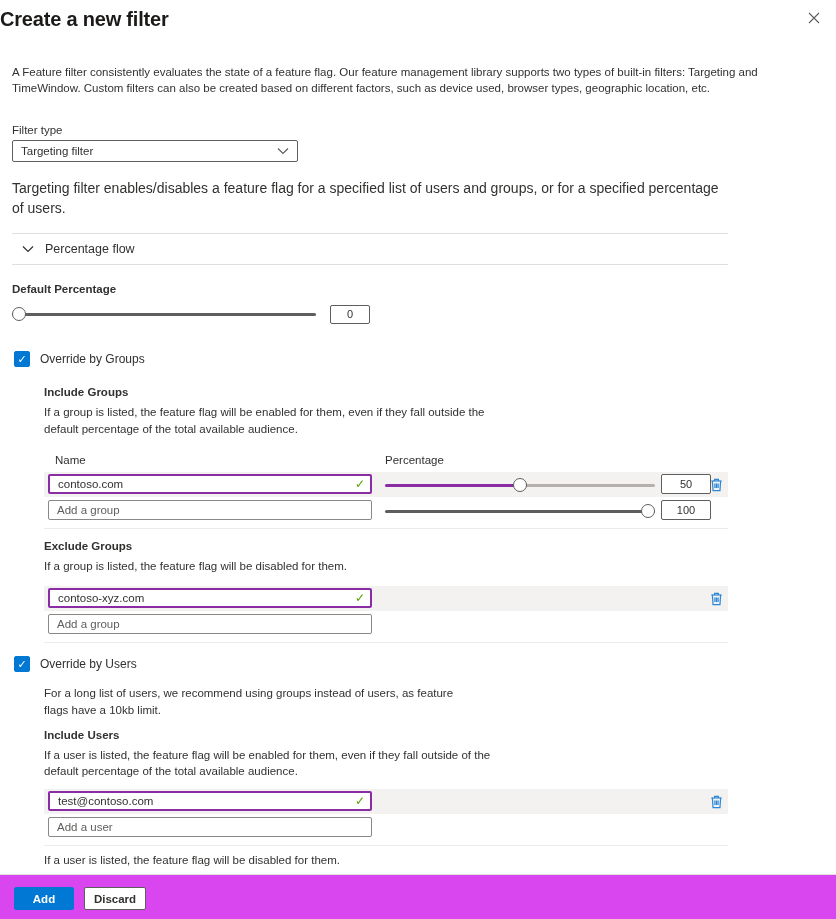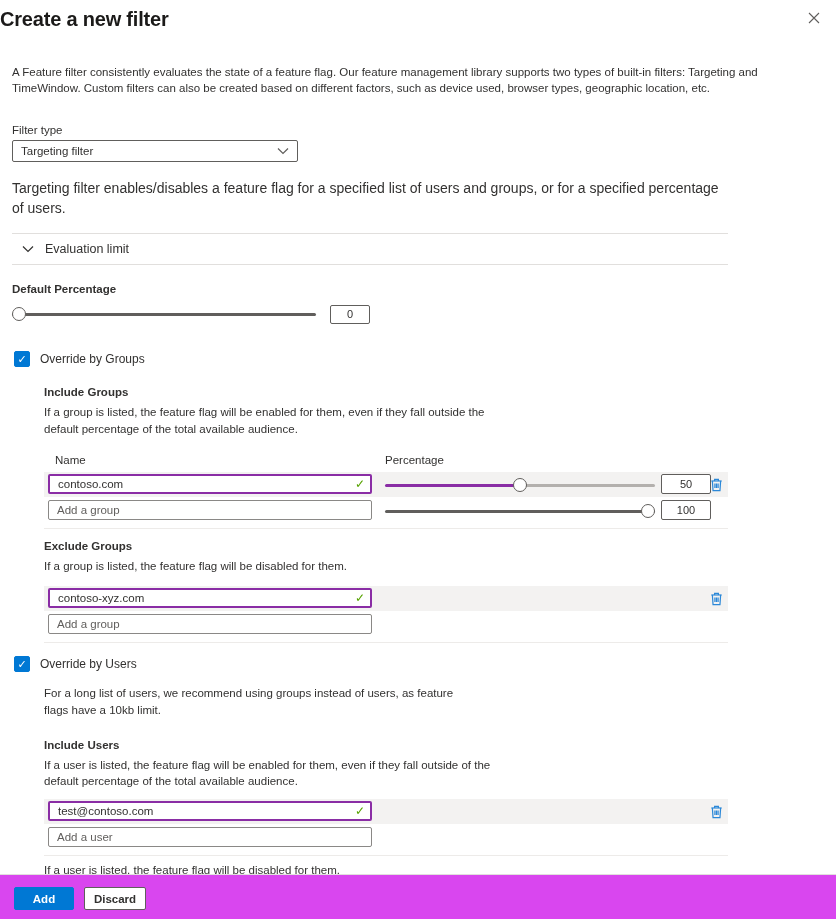--- a/index.html
+++ b/index.html
@@ -97,21 +97,21 @@
 
     <div class="para">Targeting filter enables/disables a feature flag for a specified list of users and groups, or for a specified percentage of users.</div>
 
     <hr class="hr-full">
     <div class="expander">
       <span class="chev">
         <svg width="12" height="8" viewBox="0 0 12 8">
             <path d="M1 1.5l5 5 5-5" fill="none" stroke="#323130" stroke-width="1.2"></path>
           </svg>
       </span>
-      <span class="expander-label">Evaluation limit</span>
+      <span class="expander-label">Percentage flow</span>
     </div>
     <hr class="hr-full2">
 
     <div class="bold-heading">Default Percentage</div>
     <div class="slider-row">
       <div class="slider slider-main">
         <div class="track" style="background: linear-gradient(to right, rgb(96, 94, 92) 0%, rgb(96, 94, 92) 0%, rgb(96, 94, 92) 0%, rgb(96, 94, 92) 100%);"></div>
         <div class="thumb" style="left: calc(0% + 0px);"></div>
       </div>
       <input class="num-input" value="0" style="">
@@ -189,21 +189,21 @@
     </div>
 
     <div class="check-row" style="margin-top:13px;">
       <div class="checkbox">✓</div>
       <span class="check-label">Override by Users</span>
     </div>
 
     <div class="indent">
       <div class="sub-desc" style="max-width:420px; margin-top:13px;">For a long list of users, we recommend using groups instead of users, as feature flags have a 10kb limit.</div>
 
-      <div class="bold-heading" style="margin-top:20px;">Include Users</div>
+      <div class="bold-heading" style="margin-top:10px;">Include Users</div>
       <div class="sub-desc" style="max-width:450px;">If a user is listed, the feature flag will be enabled for them, even if they fall outside of the default percentage of the total available audience.</div>
 
       <div class="grid-row gray" style="margin-top:9px;">
         <div class="name-box">
           <input class="name-input valid" value="test@contoso.com" style="">
           <span class="valid-check">✓</span>
         </div>
         <button class="trash-btn">
           <svg width="15" height="16" viewBox="0 0 16 17" fill="none" stroke="#2b88d8" stroke-width="1.3">
             <path d="M2.5 4.2h11"></path>

